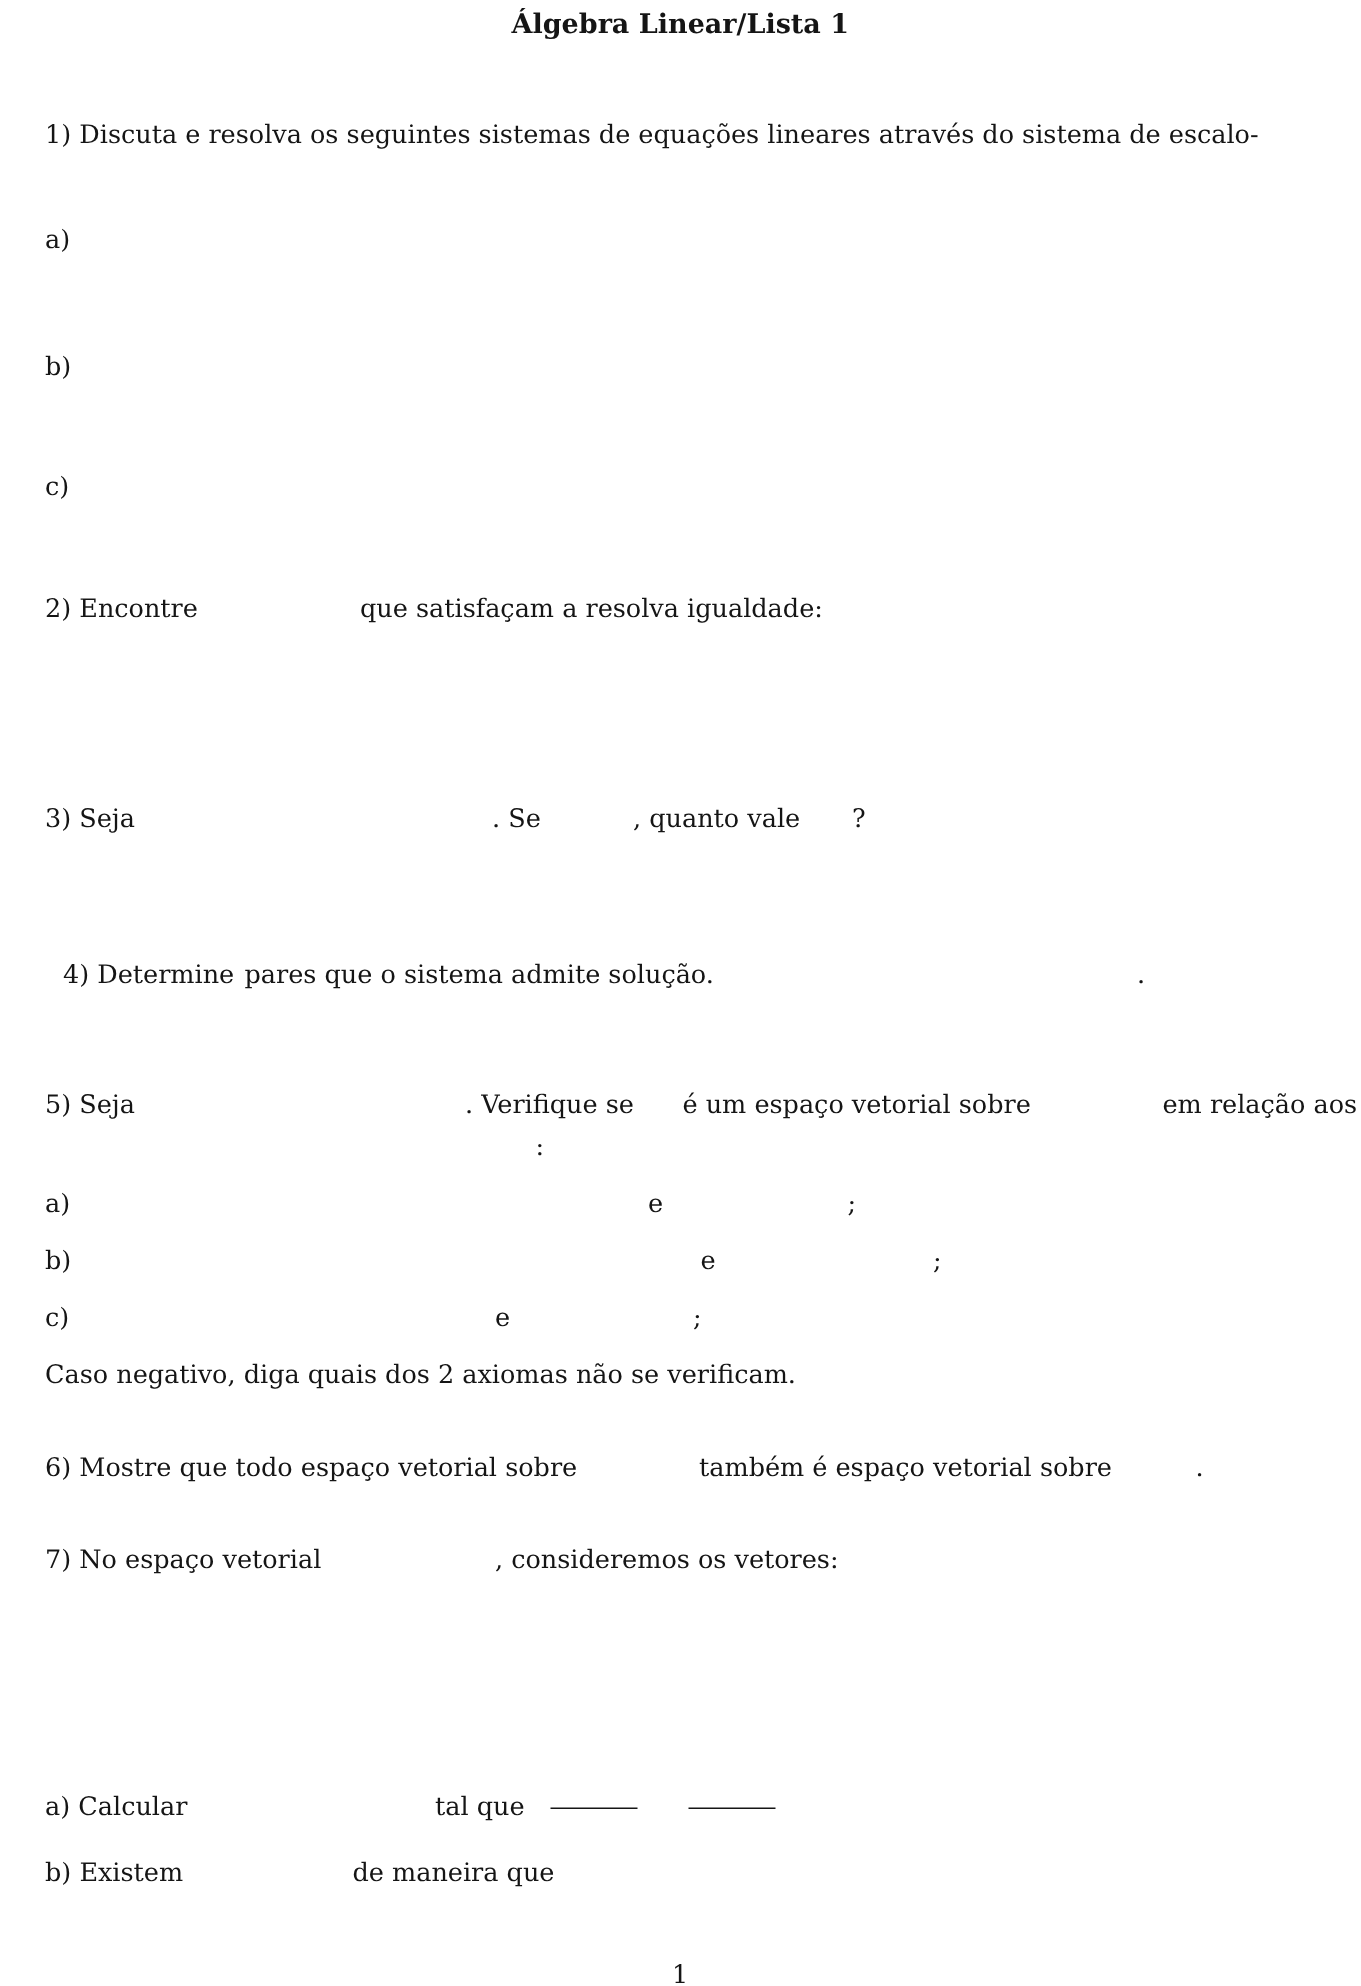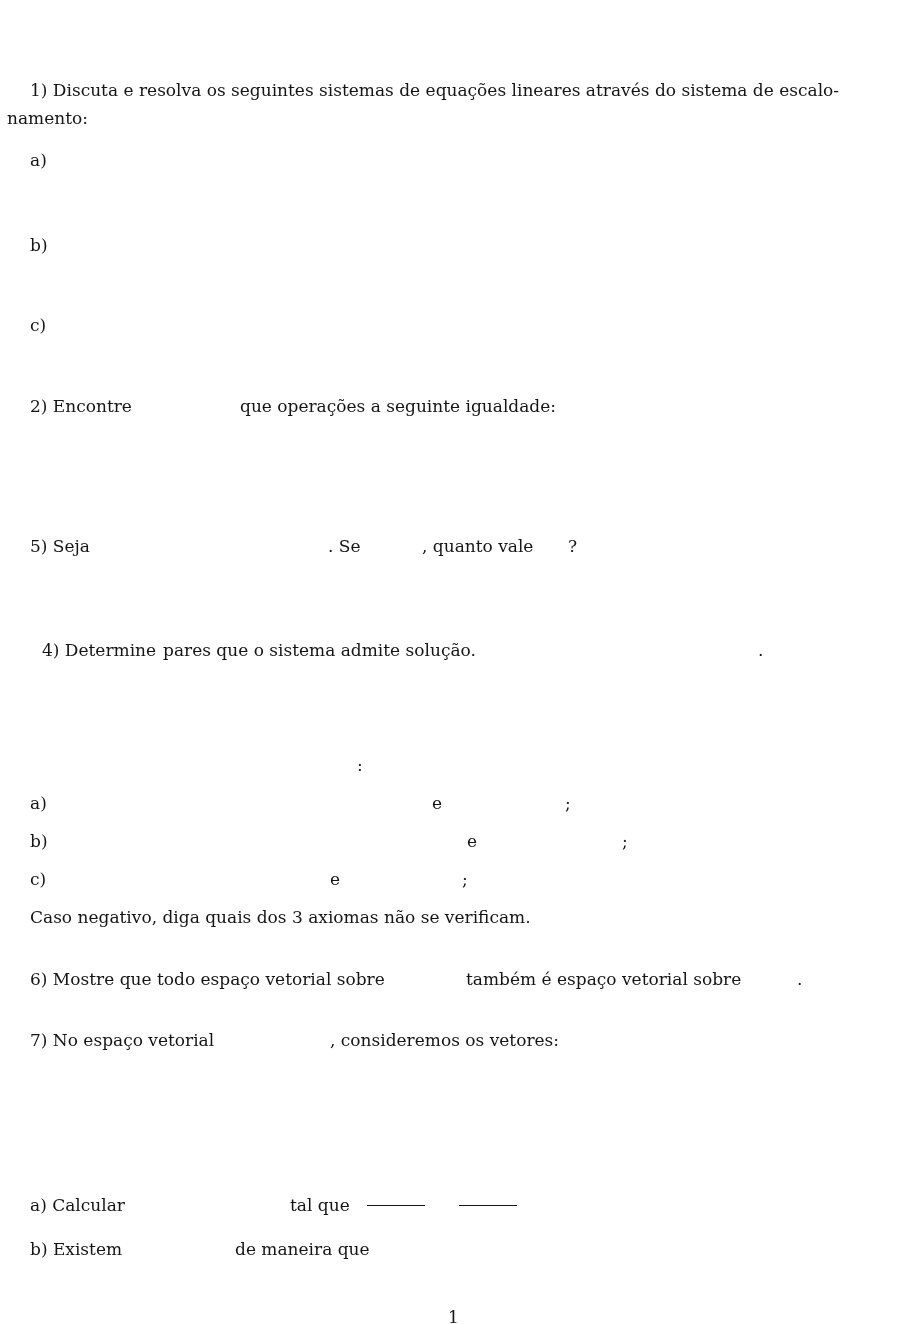--- a/index.html
+++ b/index.html
@@ -33,56 +33,60 @@
     left: 0;
     width: 100%;
     text-align: center;
   }
 </style>
 </head>
 <body>
 
 <div class="page">
 
+  <div class="title">Álgebra Linear/Lista 1</div>
 
   <div class="line" style="top:80px">
     <span class="seg" style="left:30px">1) Discuta e resolva os seguintes sistemas de equações lineares através do sistema de escalo-</span>
-  </div>
-  <div class="line" style="top:108px">
-    <span class="seg" style="left:7px">namento:</span>
   </div>
 
   <div class="line" style="top:150px">
     <span class="seg" style="left:30px">a)</span>
   </div>
   <div class="line" style="top:235px">
     <span class="seg" style="left:30px">b)</span>
   </div>
   <div class="line" style="top:315px">
     <span class="seg" style="left:30px">c)</span>
   </div>
 
   <div class="line" style="top:396px">
     <span class="seg" style="left:30px">2) Encontre</span>
-    <span class="seg" style="left:240px">que operações a seguinte igualdade:</span>
+    <span class="seg" style="left:240px">que satisfaçam a resolva igualdade:</span>
   </div>
 
   <div class="line" style="top:536px">
-    <span class="seg" style="left:30px">5) Seja</span>
+    <span class="seg" style="left:30px">3) Seja</span>
     <span class="seg" style="left:328px">. Se</span>
     <span class="seg" style="left:422px">, quanto vale</span>
     <span class="seg" style="left:568px">?</span>
   </div>
 
   <div class="line" style="top:640px">
     <span class="seg" style="left:42px">4) Determine</span>
     <span class="seg" style="left:163px">pares que o sistema admite solução.</span>
     <span class="seg" style="left:758px">.</span>
   </div>
 
+  <div class="line" style="top:727px">
+    <span class="seg" style="left:30px">5) Seja</span>
+    <span class="seg" style="left:310px">. Verifique se</span>
+    <span class="seg" style="left:455px">é um espaço vetorial sobre</span>
+    <span class="seg" style="left:775px">em relação aos</span>
+  </div>
   <div class="line" style="top:755px">
     <span class="seg" style="left:357px">:</span>
   </div>
 
   <div class="line" style="top:793px">
     <span class="seg" style="left:30px">a)</span>
     <span class="seg" style="left:432px">e</span>
     <span class="seg" style="left:565px">;</span>
   </div>
   <div class="line" style="top:831px">
@@ -90,21 +94,21 @@
     <span class="seg" style="left:467px">e</span>
     <span class="seg" style="left:622px">;</span>
   </div>
   <div class="line" style="top:869px">
     <span class="seg" style="left:30px">c)</span>
     <span class="seg" style="left:330px">e</span>
     <span class="seg" style="left:462px">;</span>
   </div>
 
   <div class="line" style="top:907px">
-    <span class="seg" style="left:30px">Caso negativo, diga quais dos 3 axiomas não se verificam.</span>
+    <span class="seg" style="left:30px">Caso negativo, diga quais dos 2 axiomas não se verificam.</span>
   </div>
 
   <div class="line" style="top:969px">
     <span class="seg" style="left:30px">6) Mostre que todo espaço vetorial sobre</span>
     <span class="seg" style="left:466px">também é espaço vetorial sobre</span>
     <span class="seg" style="left:797px">.</span>
   </div>
 
   <div class="line" style="top:1030px">
     <span class="seg" style="left:30px">7) No espaço vetorial</span>

